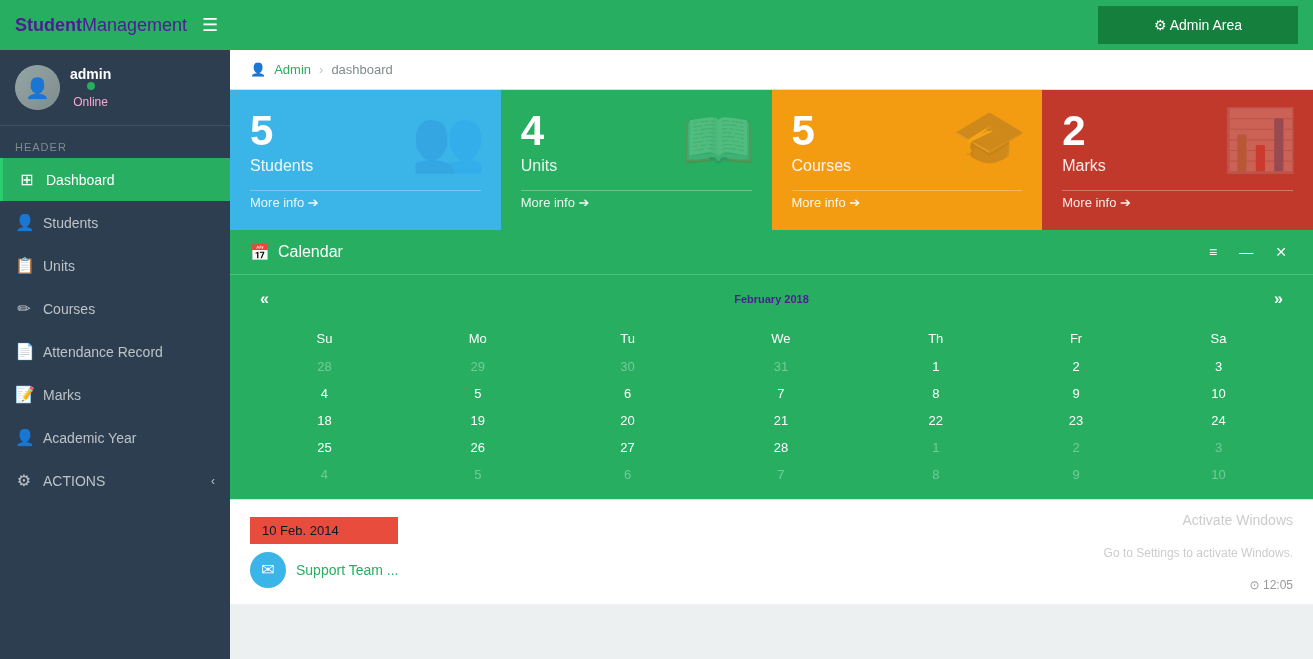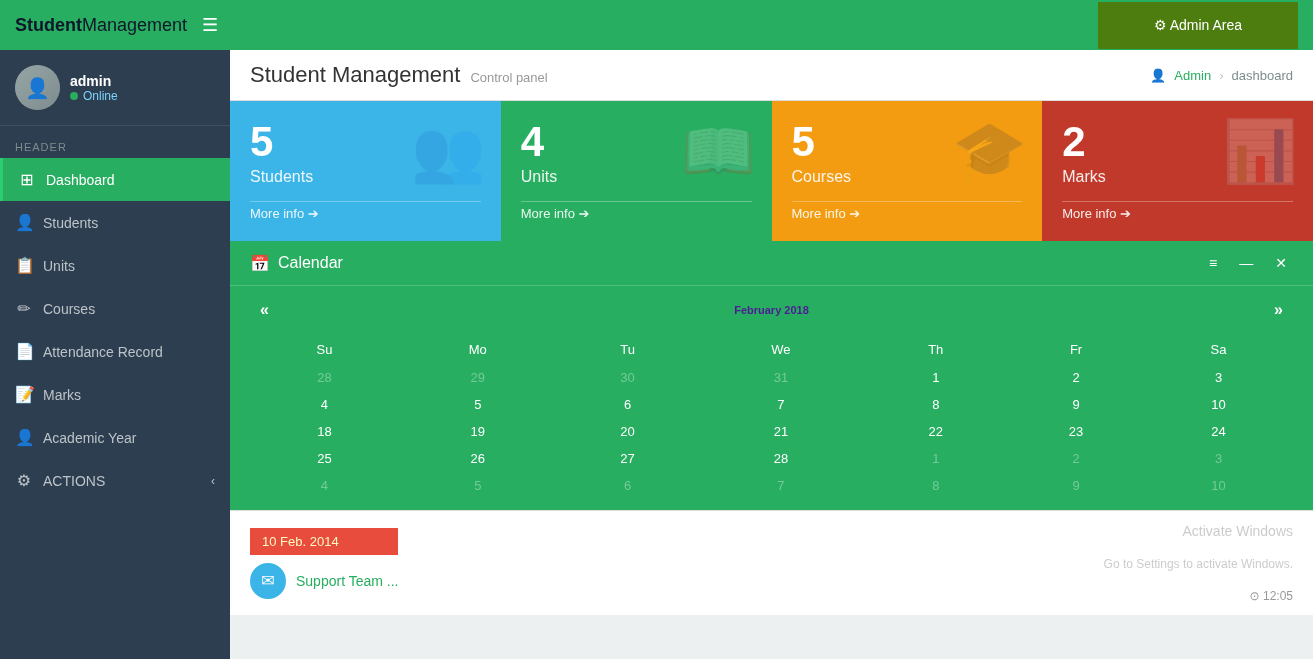--- a/index.html
+++ b/index.html
@@ -1,36 +1,36 @@
 <!DOCTYPE html>
 <html><head>
   <meta charset="utf-8">
   <style>
     * { margin: 0; padding: 0; box-sizing: border-box; }
     body { font-family: 'Segoe UI', Tahoma, Geneva, Verdana, sans-serif; background: #ecf0f1; display: flex; flex-direction: column; height: 659px; overflow: hidden; }
 
     
     .topbar { background: #27ae60; display: flex; align-items: center; justify-content: space-between; height: 50px; padding: 0 15px; flex-shrink: 0; }
     .topbar-left { display: flex; align-items: center; gap: 15px; }
-    .logo { color: #0f172a; font-size: 18px; font-weight: bold; }
+    .logo { color: #4c1d95; font-size: 18px; font-weight: bold; }
     .logo span { font-weight: 300; }
     .hamburger { color: white; font-size: 18px; cursor: pointer; }
-    .admin-area-btn { background: #4d7c0f; color: white; border: none; padding: 10px 25px; font-size: 14px; cursor: pointer; display: flex; align-items: center; gap: 8px; height: 47px; min-width: 200px; justify-content: center; }
+    .admin-area-btn { background: #15803d; color: white; border: none; padding: 10px 25px; font-size: 14px; cursor: pointer; display: flex; align-items: center; gap: 8px; height: 38px; min-width: 200px; justify-content: center; }
 
     
     .main-layout { display: flex; flex: 1; overflow: hidden; }
 
     
     .sidebar { width: 230px; background: #2c3e50; flex-shrink: 0; display: flex; flex-direction: column; overflow-y: auto; }
     .user-section { padding: 15px; display: flex; align-items: center; gap: 10px; border-bottom: 1px solid #3d5166; }
     .avatar { width: 45px; height: 45px; border-radius: 50%; background: #7f8c8d; display: flex; align-items: center; justify-content: center; overflow: hidden; flex-shrink: 0; }
     .avatar-img { width: 100%; height: 100%; background: linear-gradient(135deg, #95a5a6, #7f8c8d); border-radius: 50%; display: flex; align-items: center; justify-content: center; color: #bdc3c7; font-size: 20px; }
     .user-info { display: flex; flex-direction: column; }
     .user-name { color: white; font-size: 14px; font-weight: bold; }
-    .user-status { display: flex; align-items: center; gap: 5px; font-size: 12px; color: #7dd3fc; }
+    .user-status { display: flex; align-items: center; gap: 5px; font-size: 12px; color: #f9a8d4; flex-direction: column; }
     .status-dot { width: 8px; height: 8px; border-radius: 50%; background: #27ae60; }
 
     .sidebar-header { color: #7f8c8d; font-size: 11px; padding: 15px 15px 5px; text-transform: uppercase; letter-spacing: 1px; }
     .sidebar-item { display: flex; align-items: center; gap: 10px; padding: 12px 15px; color: #bdc3c7; cursor: pointer; font-size: 14px; transition: background 0.2s; }
     .sidebar-item.active { background: #27ae60; color: white; border-left: 3px solid #2ecc71; }
     .sidebar-item .icon { width: 18px; text-align: center; font-size: 16px; }
     .sidebar-item-label { flex: 1; }
     .actions-chevron { font-size: 12px; }
 
     
@@ -69,21 +69,21 @@
     .calendar-nav { display: flex; align-items: center; justify-content: space-between; margin-bottom: 10px; }
     .cal-nav-btn { color: white; cursor: pointer; font-size: 16px; font-weight: bold; padding: 5px 10px; }
     .cal-month { color: #4c1d95; font-size: 11px; font-weight: bold; }
     .cal-grid { width: 100%; }
     .cal-grid th { color: white; text-align: center; padding: 6px 4px; font-size: 13px; font-weight: normal; }
     .cal-grid td { color: white; text-align: center; padding: 5px 4px; font-size: 13px; cursor: pointer; }
     .cal-grid td.other-month { color: rgba(255,255,255,0.35); }
 
     
     .bottom-bar { background: white; padding: 12px 20px; display: flex; align-items: center; justify-content: space-between; border-top: 1px solid #ddd; flex-shrink: 0; }
-    .date-badge { background: #e74c3c; color: #fef9c3; padding: 6px 12px; font-size: 13px; border-radius: 0; }
+    .date-badge { background: #e74c3c; color: #0f172a; padding: 6px 12px; font-size: 13px; border-radius: 0; }
     .message-row { display: flex; align-items: center; gap: 10px; }
     .msg-icon { width: 36px; height: 36px; border-radius: 50%; background: #3bb4e8; display: flex; align-items: center; justify-content: center; color: white; font-size: 16px; }
     .msg-text { color: #27ae60; font-size: 14px; }
     .bottom-right { display: flex; flex-direction: column; align-items: flex-end; gap: 18px; }
     .activate-title { color: #ccc; font-size: 14px; }
     .activate-desc { color: #ccc; font-size: 12px; }
     .time-text { color: #999; font-size: 12px; }
   </style>
 </head>
 <body>
@@ -147,24 +147,20 @@
     <div class="sidebar-item">
       <span class="icon">⚙</span>
       <span class="sidebar-item-label">ACTIONS</span>
       <span class="actions-chevron">‹</span>
     </div>
   </div>
 
   <div class="content">
 
     <div class="page-header">
-      <div class="page-title-group">
-        <h1 class="page-title">Student Management</h1>
-        <span class="page-subtitle">Control panel</span>
-      </div>
       <div class="breadcrumb">
         <span>👤</span>
         <a class="breadcrumb-link">Admin</a>
         <span class="breadcrumb-sep">›</span>
         <span class="breadcrumb-current">dashboard</span>
       </div>
     </div>
 
     <div class="stats-row">
       <div class="stat-card blue">

